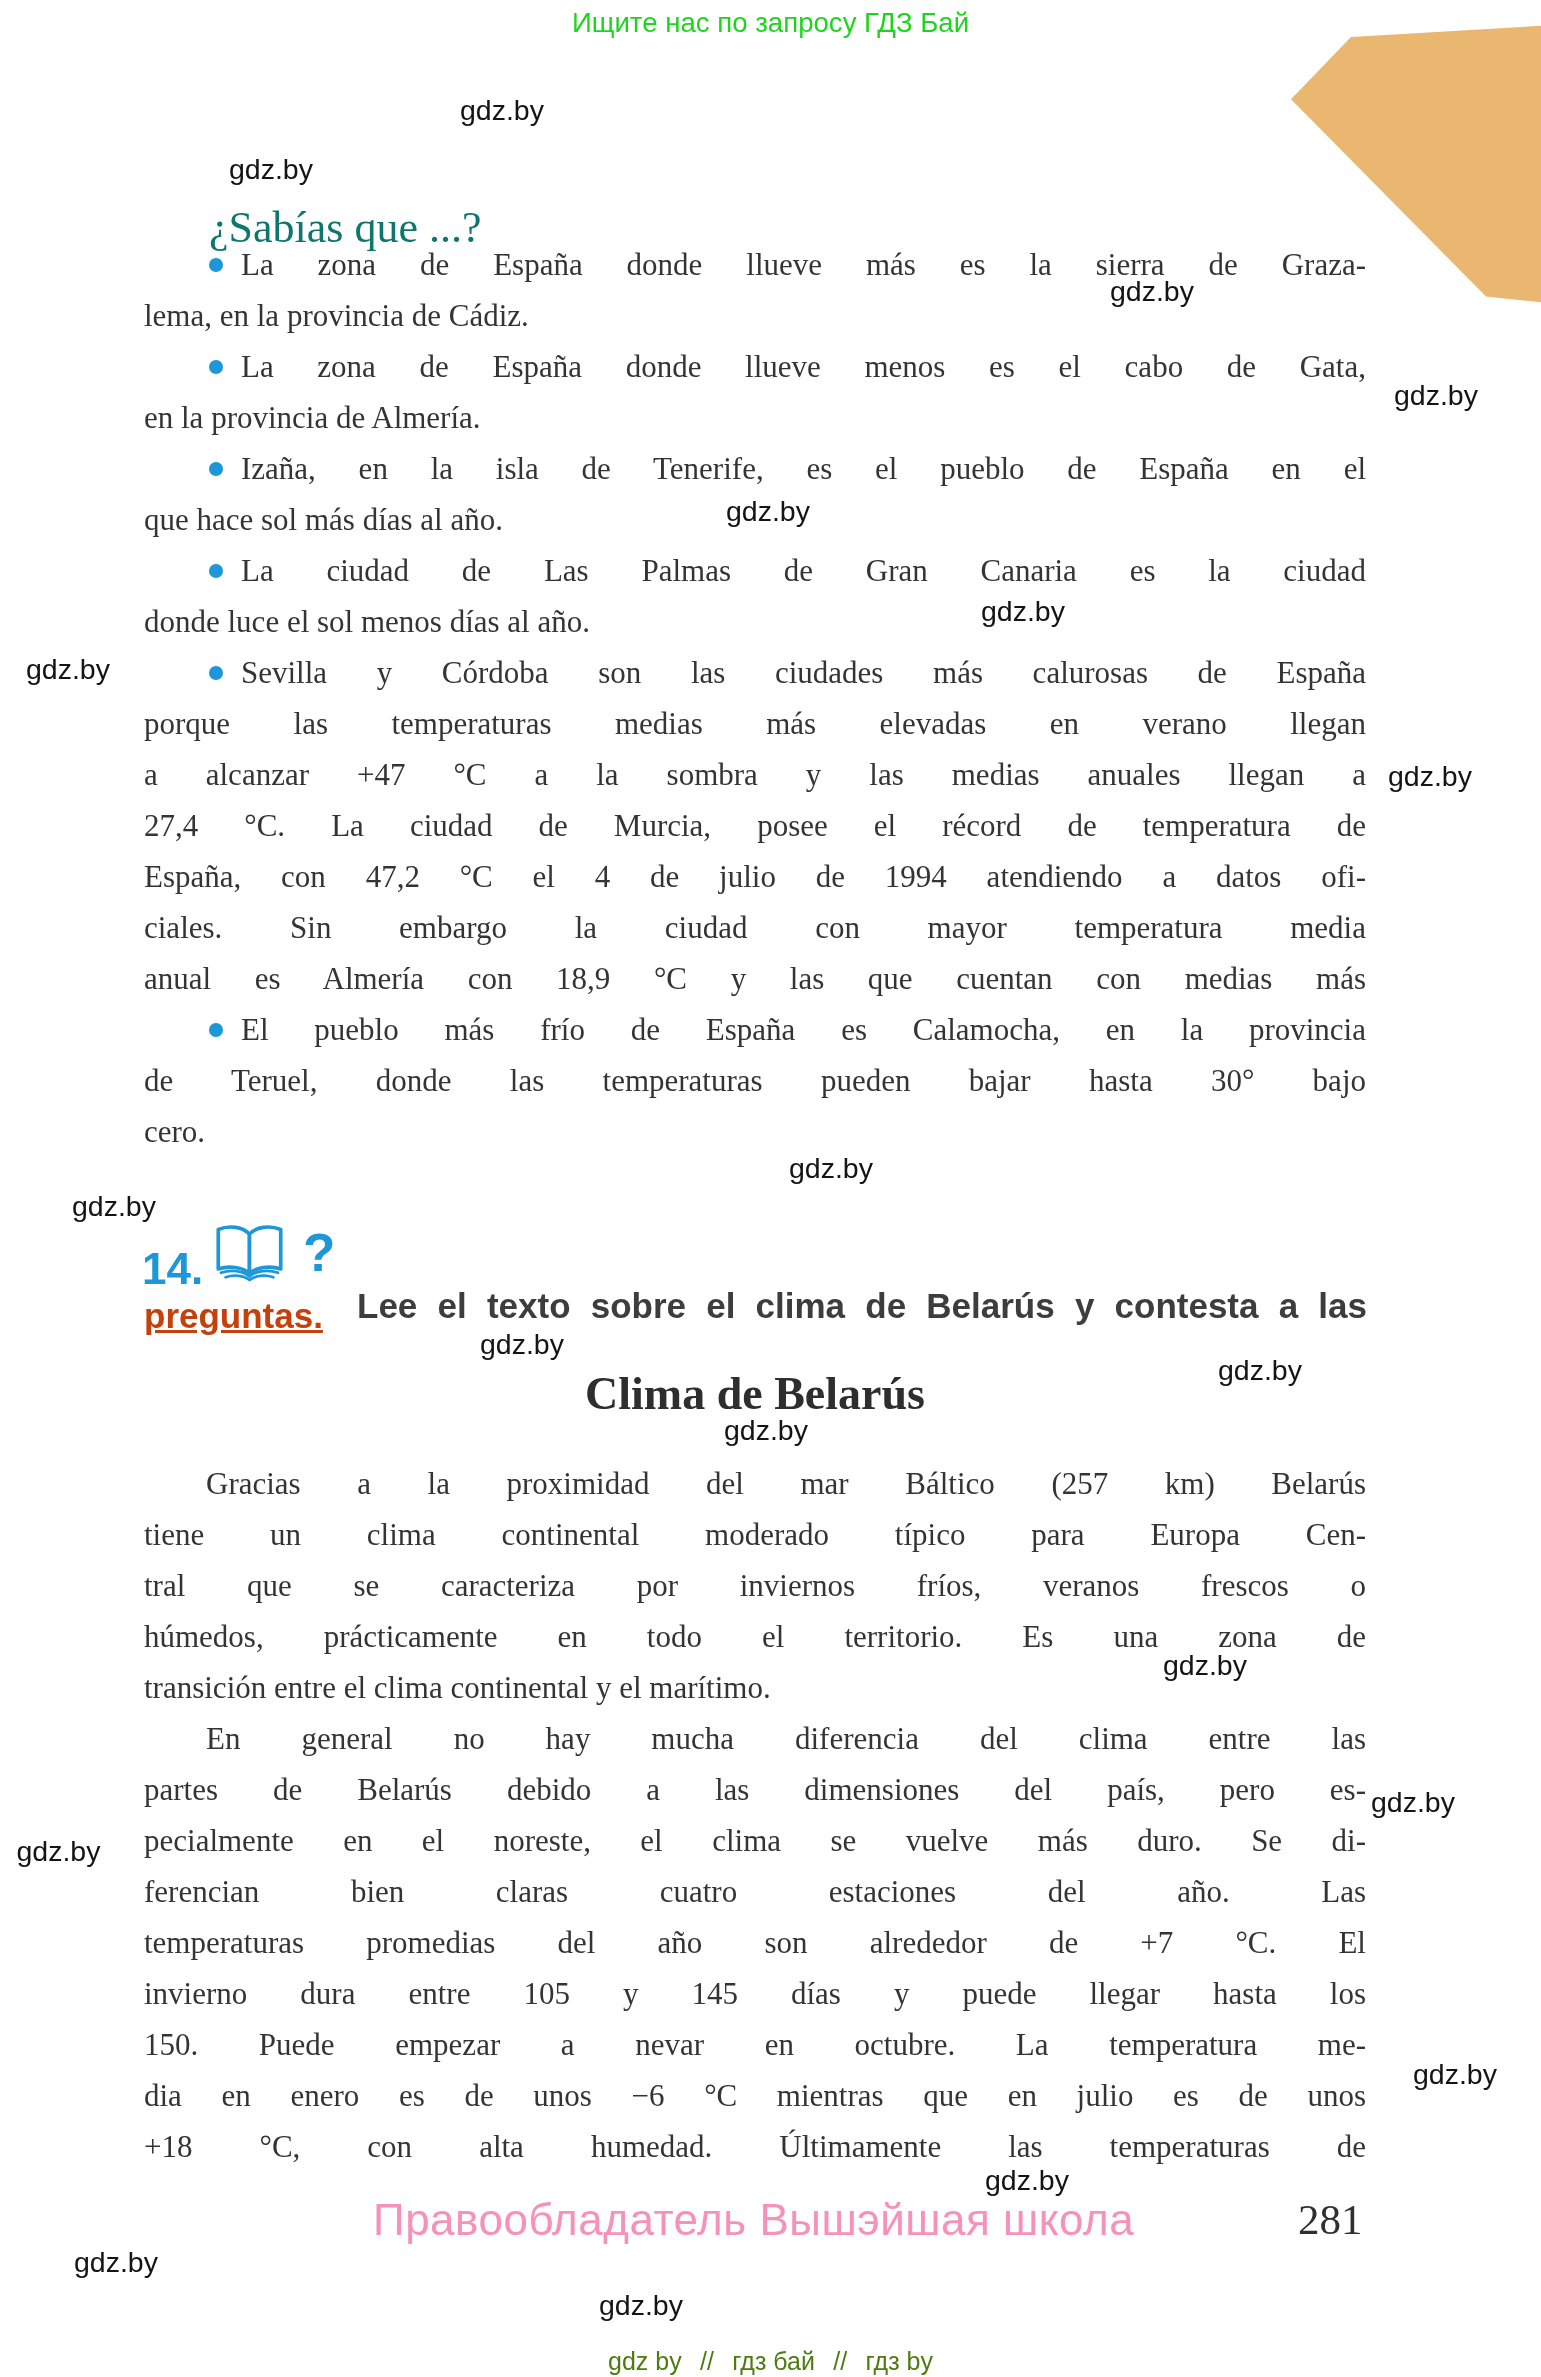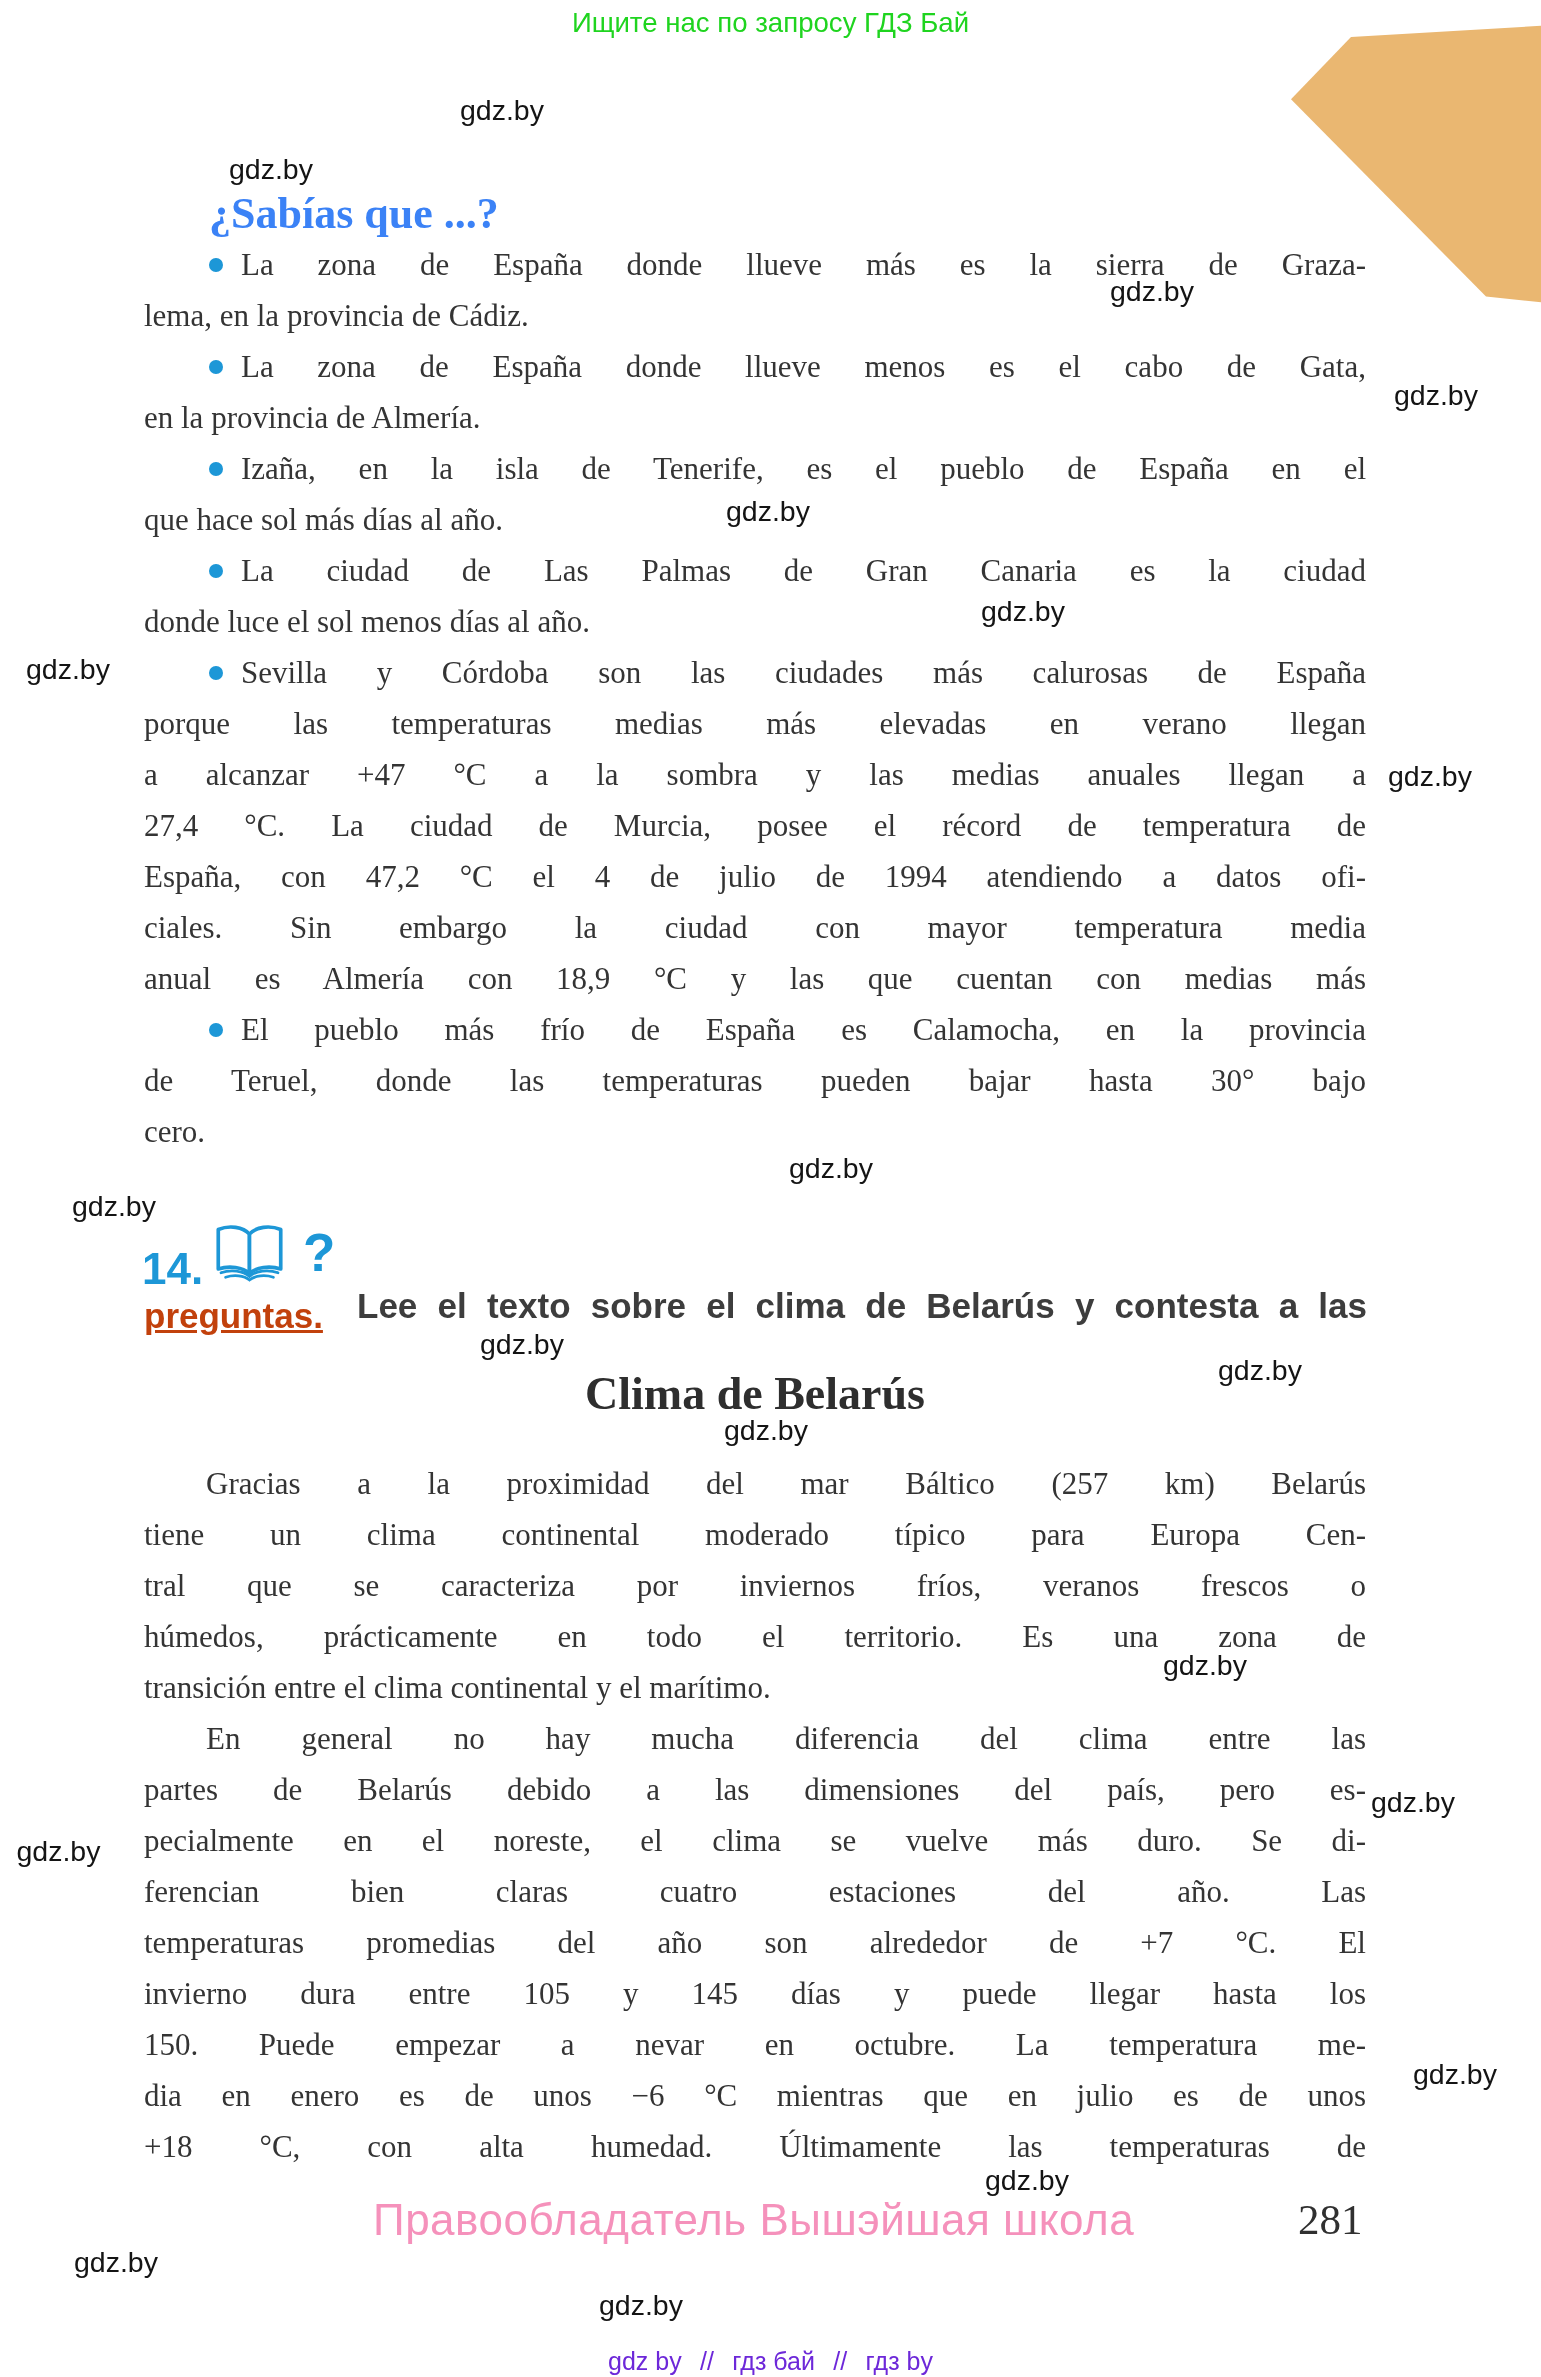--- a/index.html
+++ b/index.html
@@ -15,22 +15,22 @@
   .corner {
     position:absolute; left:1291px; top:23px; width:250px; height:282px;
     background:#eab771;
     clip-path:polygon(24% 5%, 0% 27%, 78% 97%, 100% 99%, 100% 1%);
   }
   .wm {
     position:absolute; font-family:"Liberation Sans", sans-serif;
     font-size:28.5px; color:#141414; white-space:nowrap; line-height:1.1;
   }
   .sabias-heading {
-    position:absolute; left:209px; top:188px;
-    font-size:44px; font-weight:bold; color:#3b82f6; white-space:nowrap;
+    position:absolute; left:209px; top:202px;
+    font-size:44px; font-weight:normal; color:#0f766e; white-space:nowrap;
   }
   .col {
     position:absolute; left:144px; width:1222px;
     font-size:31px; color:#343434;
   }
   #sabias-lines { top:239px; }
   #article-lines { top:1458px; }
   .line {
     position:relative; height:51px; line-height:51px;
     white-space:nowrap; text-align:left;
@@ -72,21 +72,21 @@
     position:absolute; left:373px; top:2195px;
     font-family:"Liberation Sans", sans-serif; font-size:44px;
     color:#f591bb; letter-spacing:0.5px; white-space:nowrap;
   }
   .page-number {
     position:absolute; left:1298px; top:2195px;
     font-size:43px; color:#303030;
   }
   .footer-links {
     position:absolute; left:0; top:2347px; width:100%; text-align:center;
-    font-family:"Liberation Sans", sans-serif; font-size:25px; color:#6d28d9;
+    font-family:"Liberation Sans", sans-serif; font-size:25px; color:#4d7c0f;
   }
   .footer-links .sep { margin:0 14.7px; }
   .flink { margin:0 3.7px; cursor:pointer; }
 </style>
 </head>
 <body>
 
 <div class="banner">Ищите нас по запросу ГДЗ Бай</div>
 
 <div class="corner"></div>

